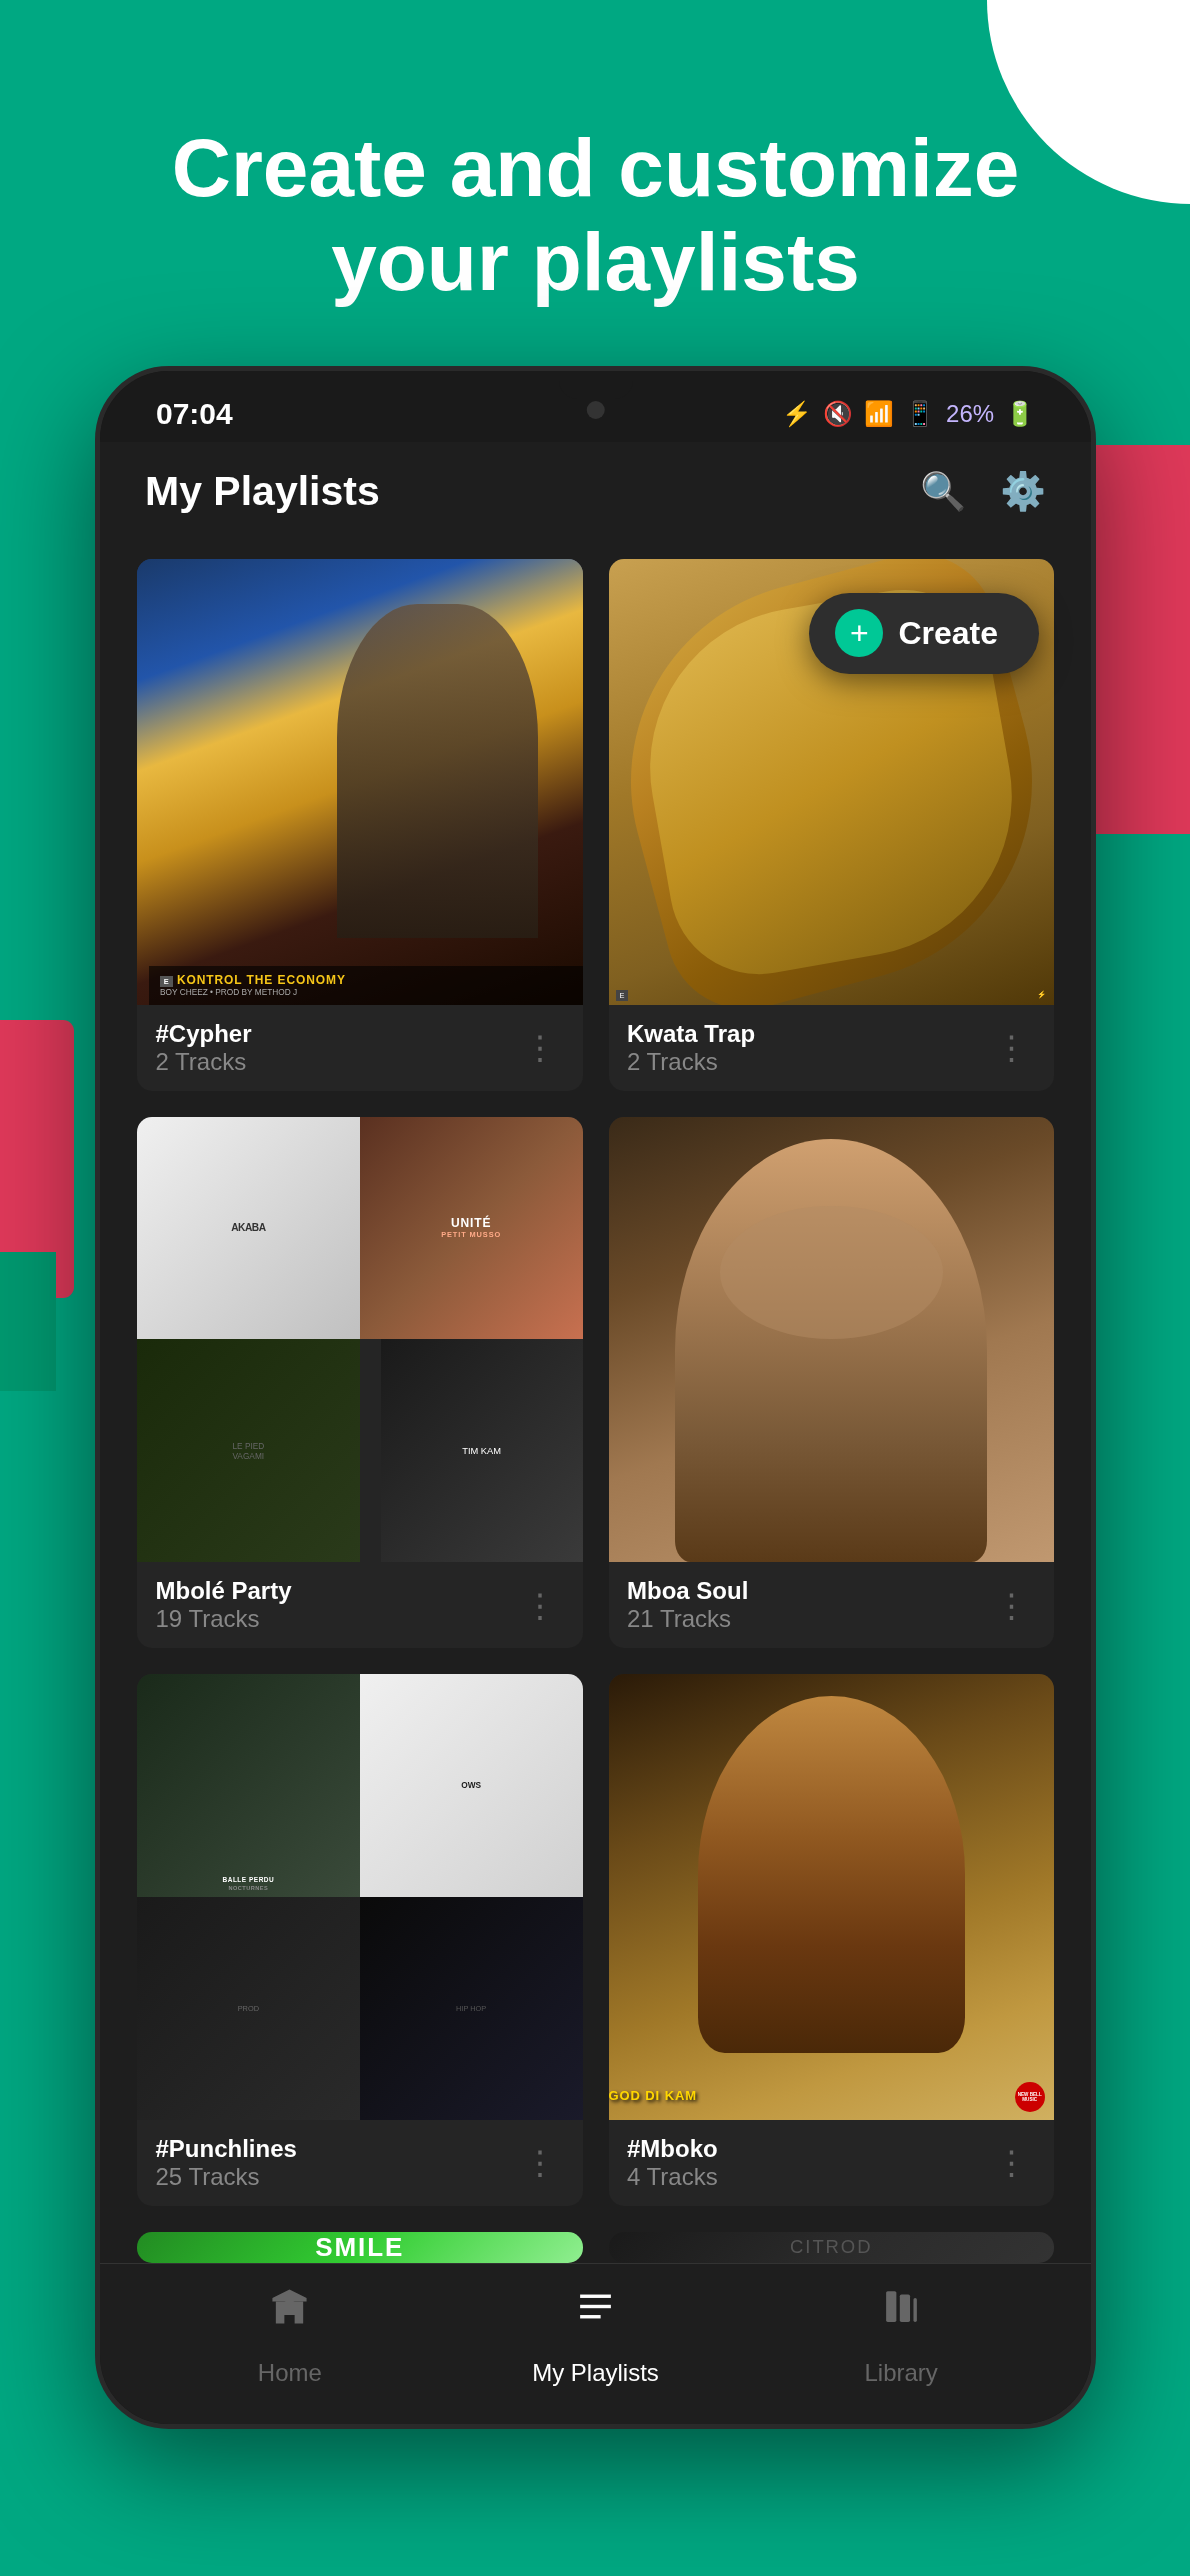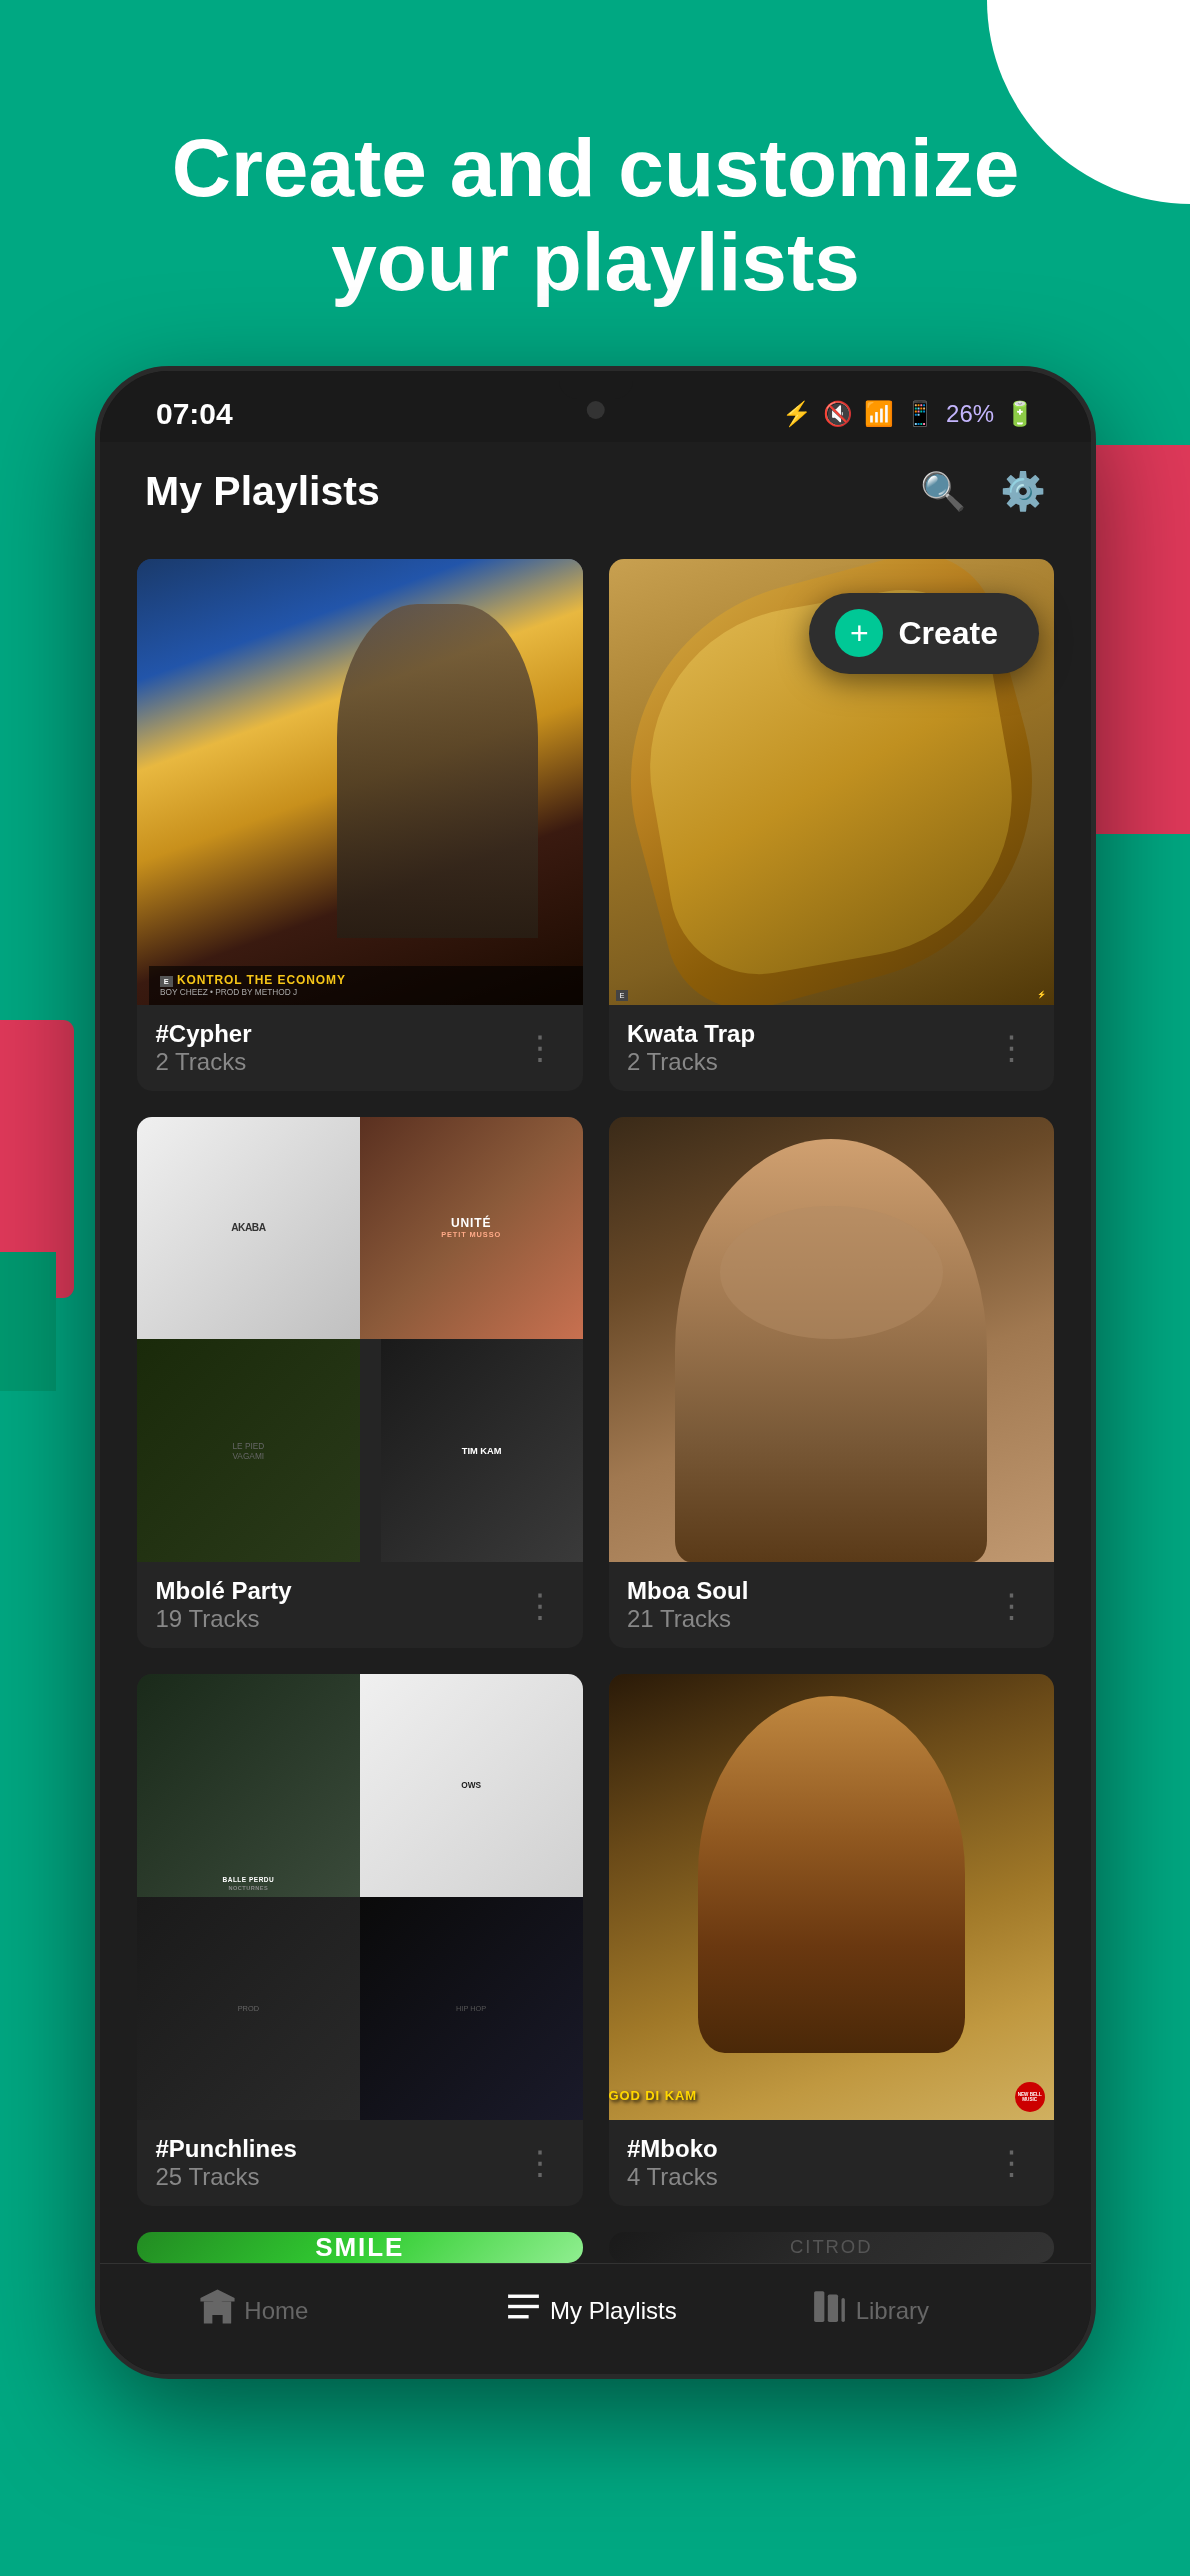--- a/index.html
+++ b/index.html
@@ -224,23 +224,23 @@
     .bottom-nav {
       background: #1e1e1e;
       display: flex;
       justify-content: space-around;
       align-items: center;
       padding: 22px 37px 37px;
       border-top: 0.9px solid #333;
     }
     .nav-item {
       display: flex;
-      flex-direction: row;
-      align-items: center;
-      gap: 6px;
+      flex-direction: column;
+      align-items: center;
+      gap: 22px;
       cursor: pointer;
       min-width: 185px;
     }
     .nav-icon {
       font-size: 41px;
       color: #666;
     }
     .nav-icon.active {
       color: white;
     }
@@ -374,21 +374,21 @@
       display: flex; flex-direction: column; align-items: center; justify-content: center;
       color: white; font-weight: 700; font-size: 12px; text-transform: uppercase;
       letter-spacing: 0.9px;
     }
     .mbole-cell3 {
       background: linear-gradient(135deg, #1a2a1a, #2a4a2a, #556b2f);
     }
     .mbole-cell4 {
       background: linear-gradient(135deg, #1a1a1a, #2a2a2a, #3a3a3a);
       display: flex; align-items: center; justify-content: center;
-      color: white; font-size: 9.3px; font-weight: 700; text-align: center; margin-left: 21px;
+      color: white; font-size: 9.3px; font-weight: 400; text-align: center; margin-left: 21px;
     }
 
     
     .noc-grid {
       display: grid;
       grid-template-columns: 1fr 1fr;
       grid-template-rows: 1fr 1fr;
       width: 100%;
       height: 100%;
     }

